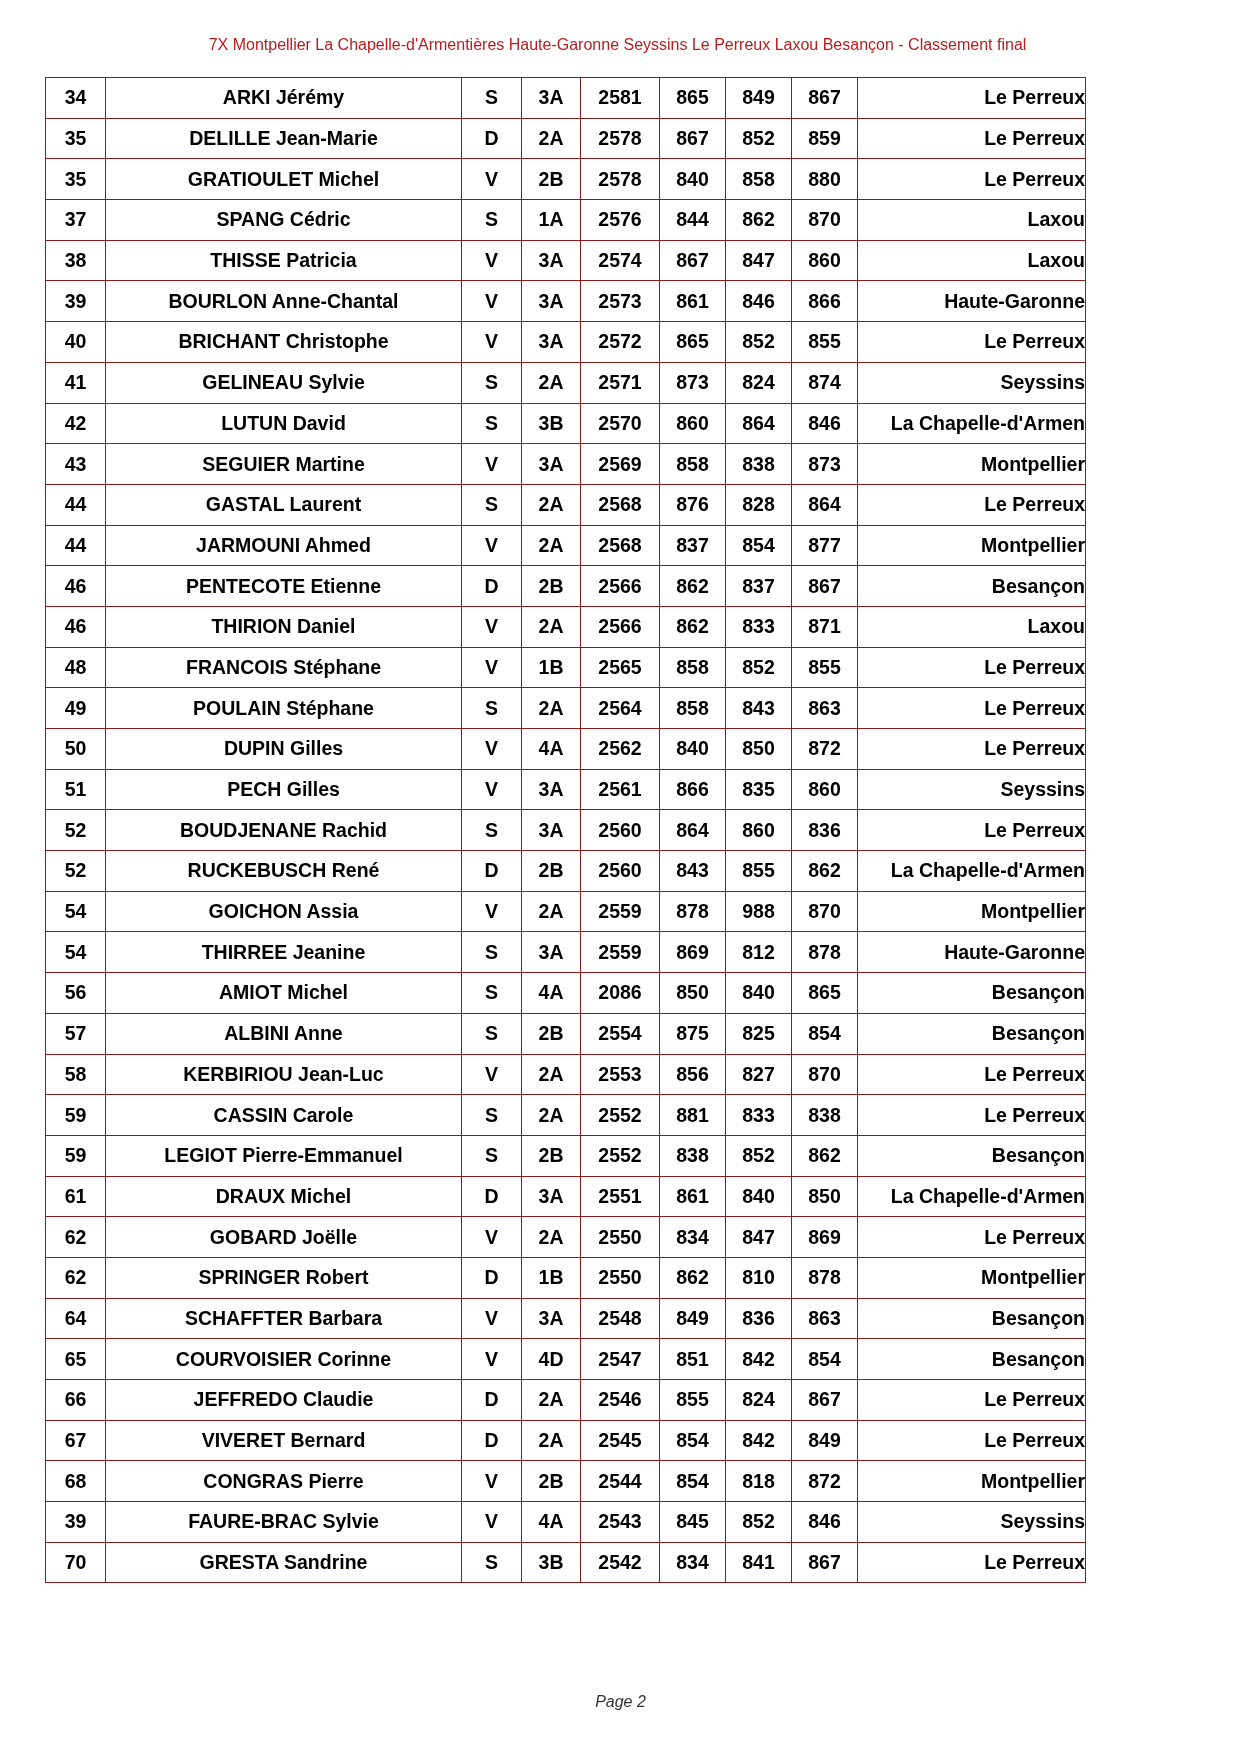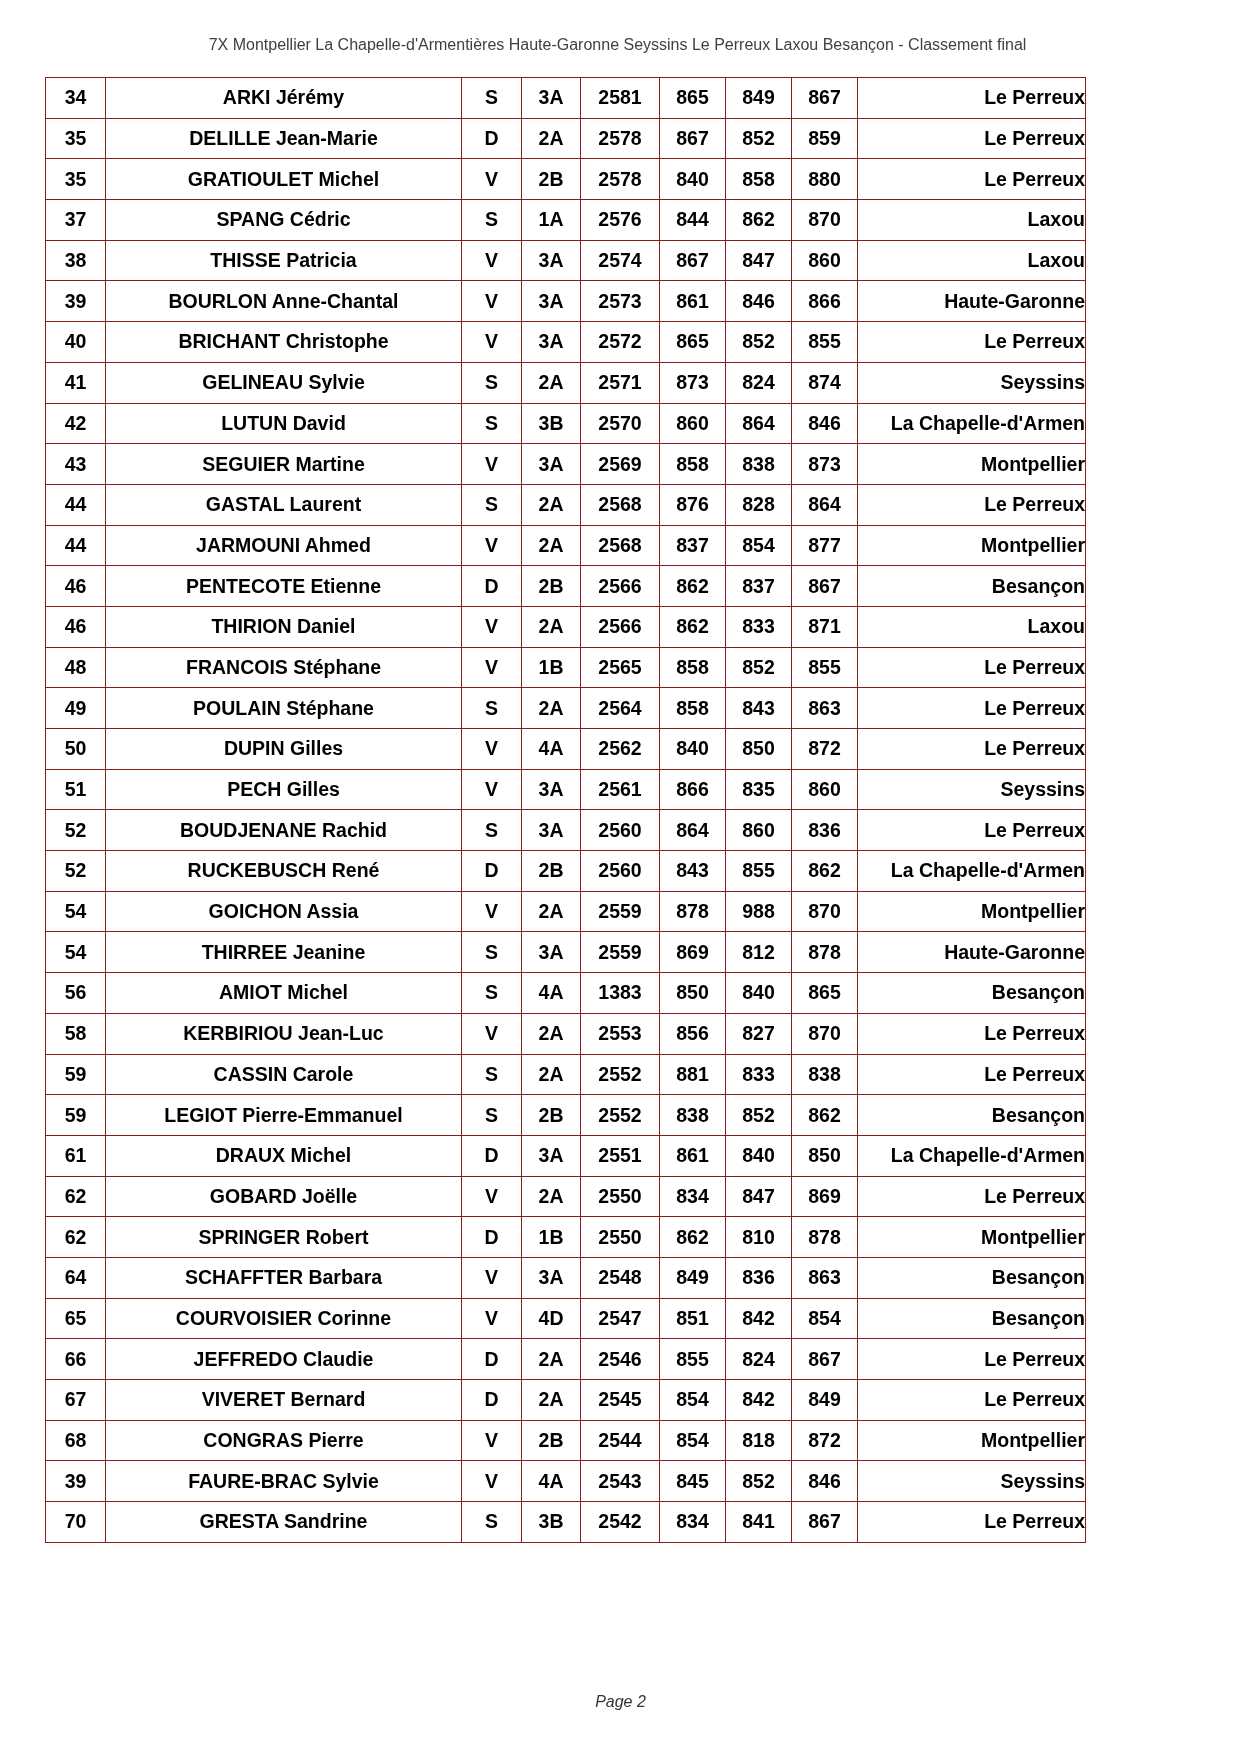--- a/index.html
+++ b/index.html
@@ -1,19 +1,19 @@
 <!DOCTYPE html>
 <html><head>
 <meta charset="utf-8">
 <style>
   html, body { margin: 0; padding: 0; background: #ffffff; }
   body { width: 1241px; height: 1754px; position: relative; overflow: hidden; font-family: "Liberation Sans", sans-serif; }
   .header-title {
     position: absolute; left: 0; width: 1241px; top: 36px;
-    text-align: center; font-size: 16px; color: #404040;
+    text-align: center; font-size: 16px; color: #b91c1c;
     font-family: "Liberation Sans", sans-serif;
     padding-left: 0px;
   }
   .header-title span { display: inline-block; transform: translateX(-3px); }
   table.results {
     position: absolute; left: 29px; top: 77px;
     border-collapse: collapse; table-layout: fixed;
     width: 1041px;
     margin-left: 16px;
   }
@@ -283,24 +283,35 @@
         <td class="c-s1">869</td>
         <td class="c-s2">812</td>
         <td class="c-s3">878</td>
         <td class="c-club">Haute-Garonne</td>
       </tr>
       <tr>
         <td class="c-rank">56</td>
         <td class="c-name">AMIOT Michel</td>
         <td class="c-sex">S</td>
         <td class="c-cat">4A</td>
-        <td class="c-total">1383</td>
+        <td class="c-total">2086</td>
         <td class="c-s1">850</td>
         <td class="c-s2">840</td>
         <td class="c-s3">865</td>
+        <td class="c-club">Besançon</td>
+      </tr>
+      <tr>
+        <td class="c-rank">57</td>
+        <td class="c-name">ALBINI Anne</td>
+        <td class="c-sex">S</td>
+        <td class="c-cat">2B</td>
+        <td class="c-total">2554</td>
+        <td class="c-s1">875</td>
+        <td class="c-s2">825</td>
+        <td class="c-s3">854</td>
         <td class="c-club">Besançon</td>
       </tr>
       <tr>
         <td class="c-rank">58</td>
         <td class="c-name">KERBIRIOU Jean-Luc</td>
         <td class="c-sex">V</td>
         <td class="c-cat">2A</td>
         <td class="c-total">2553</td>
         <td class="c-s1">856</td>
         <td class="c-s2">827</td>

